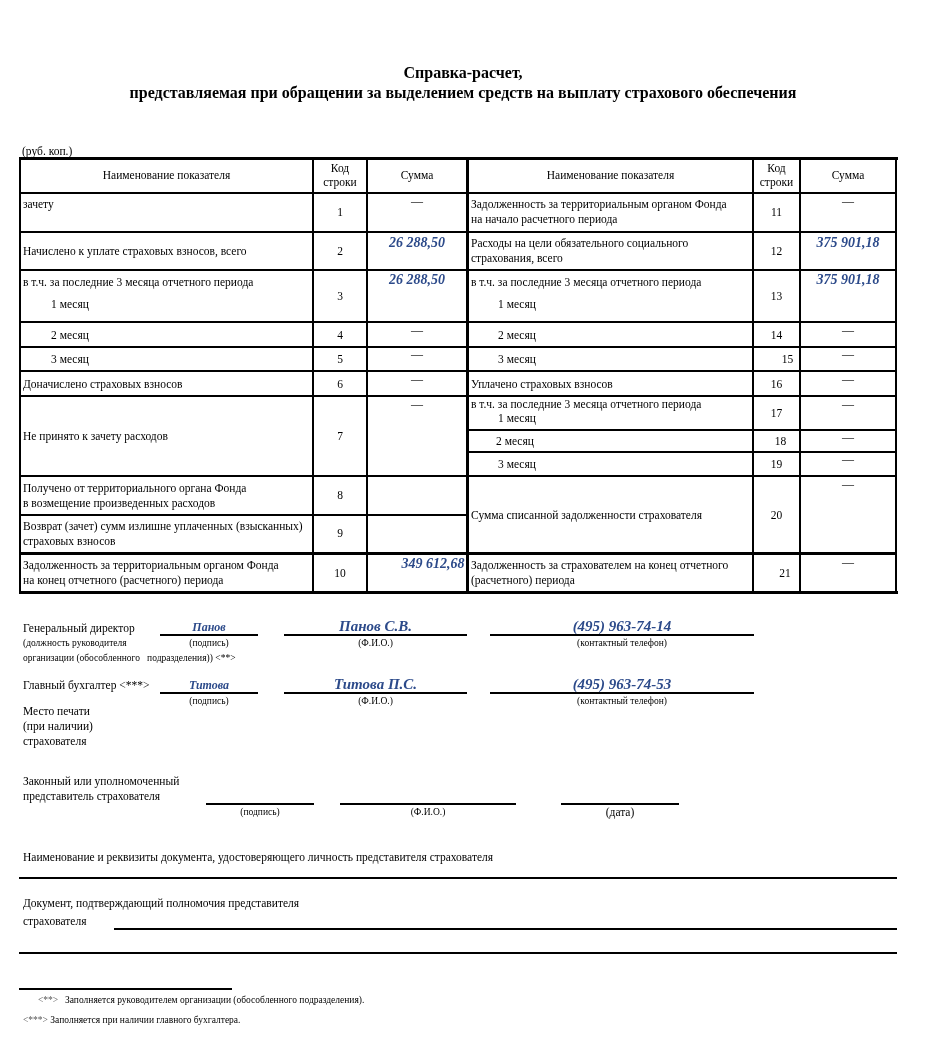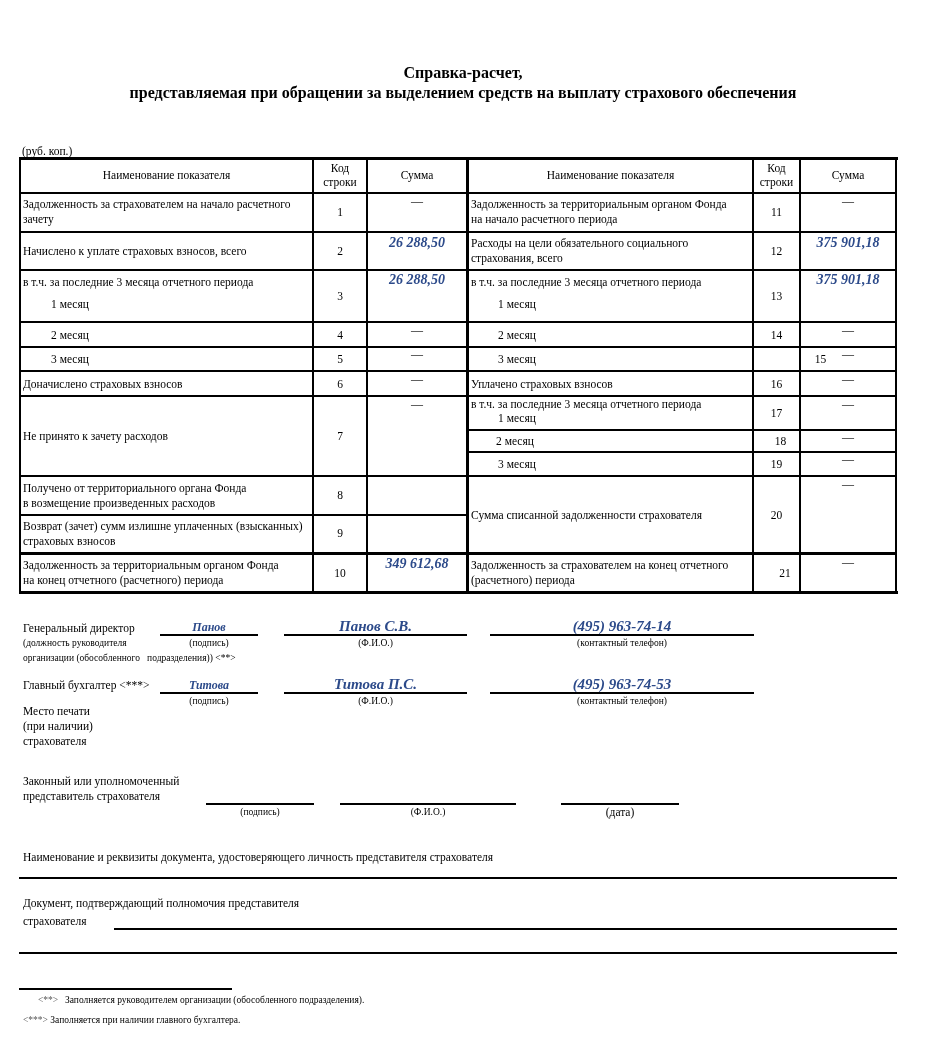--- a/index.html
+++ b/index.html
@@ -70,21 +70,20 @@
 
   <div class="cell-text center" style="left:469px; width:283px; top:168px;">Наименование показателя</div>
   <div class="cell-text center" style="left:754px; width:45px; top:161px; line-height:14px;">
     <div>Код</div>
     <div>строки</div>
   </div>
   <div class="cell-text center" style="left:801px; width:94px; top:168px;">Сумма</div>
 
   <div>
     <div class="cell-text" style="left:23px; top:197px;">
-      <div>Задолженность за страхователем на начало расчетного</div>
       <div>зачету</div>
     </div>
     <div class="cell-text center" style="left:314px; width:52px; top:205px;">1</div>
     <div class="cell-text dash" style="left:368px; width:98px; top:194px;">—</div>
   </div>
 
   <div>
     <div class="cell-text" style="left:23px; top:244px;">Начислено к уплате страховых взносов, всего</div>
     <div class="cell-text center" style="left:314px; width:52px; top:244px;">2</div>
     <div class="cell-text hand sum" style="left: 368px; width: 98px; top: 235px; color: rgb(44, 74, 138);">26 288,50</div>
@@ -138,21 +137,21 @@
     <div class="cell-text center" style="left:314px; width:52px; top:526px;">9</div>
     <div class="cell-text dash" style="left:368px; width:98px; top:519px;"></div>
   </div>
 
   <div>
     <div class="cell-text" style="left:23px; top:558px;">
       <div>Задолженность за территориальным органом Фонда</div>
       <div>на конец отчетного (расчетного) периода</div>
     </div>
     <div class="cell-text center" style="left:314px; width:52px; top:566px;">10</div>
-    <div class="cell-text hand sum" style="left: 368px; width: 98px; top: 556px; color: rgb(44, 74, 138);">349 612,68</div>
+    <div class="cell-text hand sum" style="left: 368px; width: 98px; top: 556px; color: rgb(44, 74, 138); padding-left: 16px;">349 612,68</div>
   </div>
 
   <div>
     <div class="cell-text" style="left:471px; top:197px;">
       <div>Задолженность за территориальным органом Фонда</div>
       <div>на начало расчетного периода</div>
     </div>
     <div class="cell-text center" style="left:754px; width:45px; top:205px;">11</div>
     <div class="cell-text dash" style="left:801px; width:94px; top:194px;">—</div>
   </div>
@@ -174,21 +173,21 @@
   </div>
 
   <div>
     <div class="cell-text" style="left:498px; top:328px;">2 месяц</div>
     <div class="cell-text center" style="left:754px; width:45px; top:328px;">14</div>
     <div class="cell-text dash" style="left:801px; width:94px; top:323px;">—</div>
   </div>
 
   <div>
     <div class="cell-text" style="left:498px; top:352px;">3 месяц</div>
-    <div class="cell-text center" style="left:798px; width:45px; top:352px;font-family:Liberation Serif, serif;">15</div>
+    <div class="cell-text center" style="left:765px; width:45px; top:352px;font-family:Liberation Serif, serif;">15</div>
     <div class="cell-text dash" style="left:801px; width:94px; top:347px;">—</div>
   </div>
 
   <div>
     <div class="cell-text" style="left:471px; top:377px;">Уплачено страховых взносов</div>
     <div class="cell-text center" style="left:754px; width:45px; top:377px;">16</div>
     <div class="cell-text dash" style="left:801px; width:94px; top:372px;">—</div>
   </div>
 
   <div>

